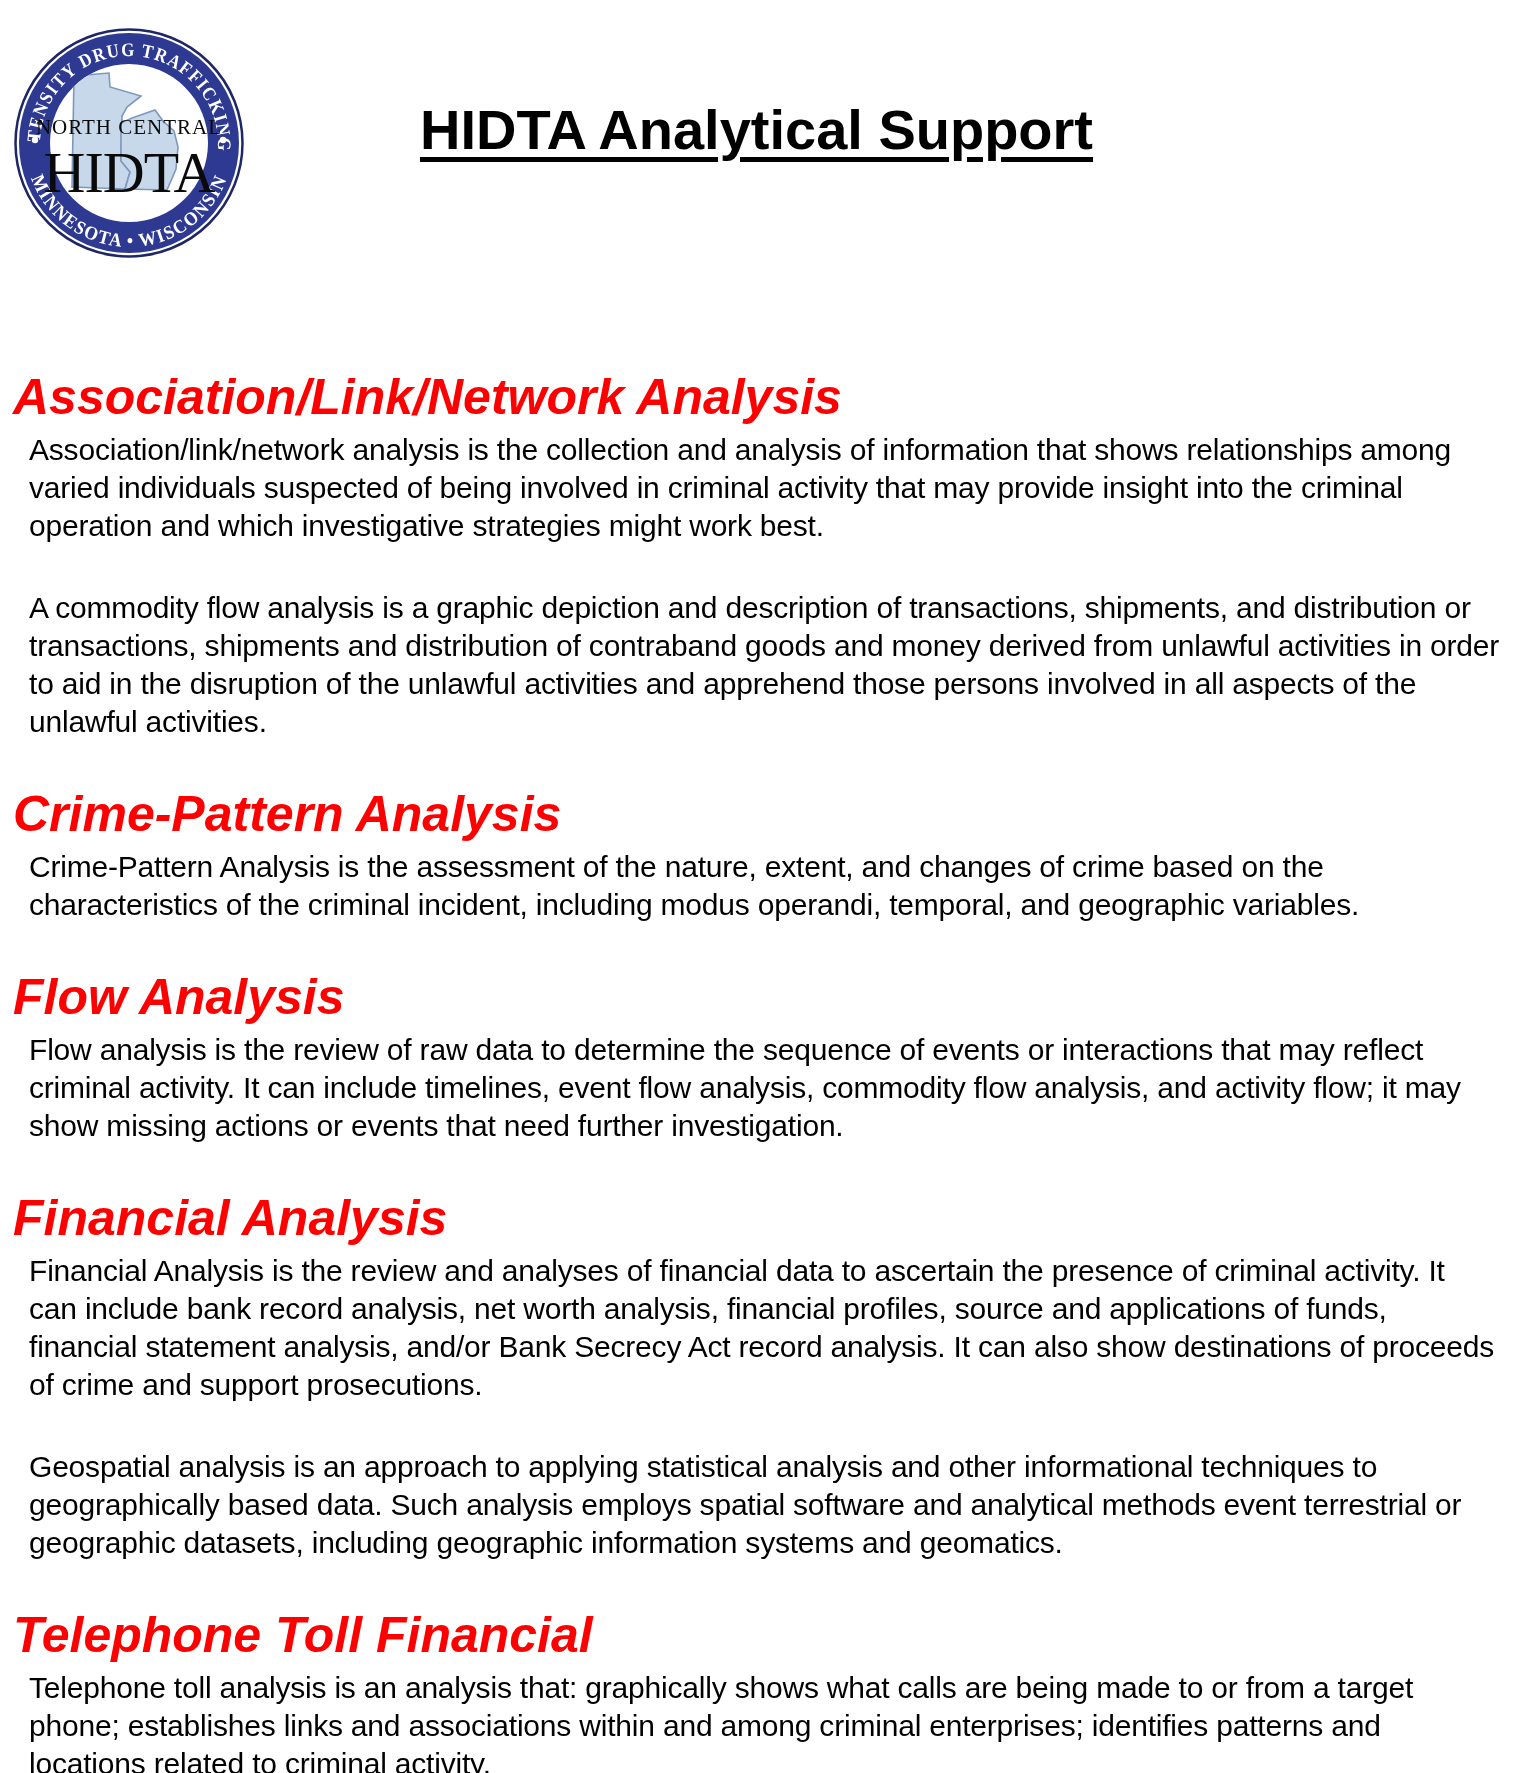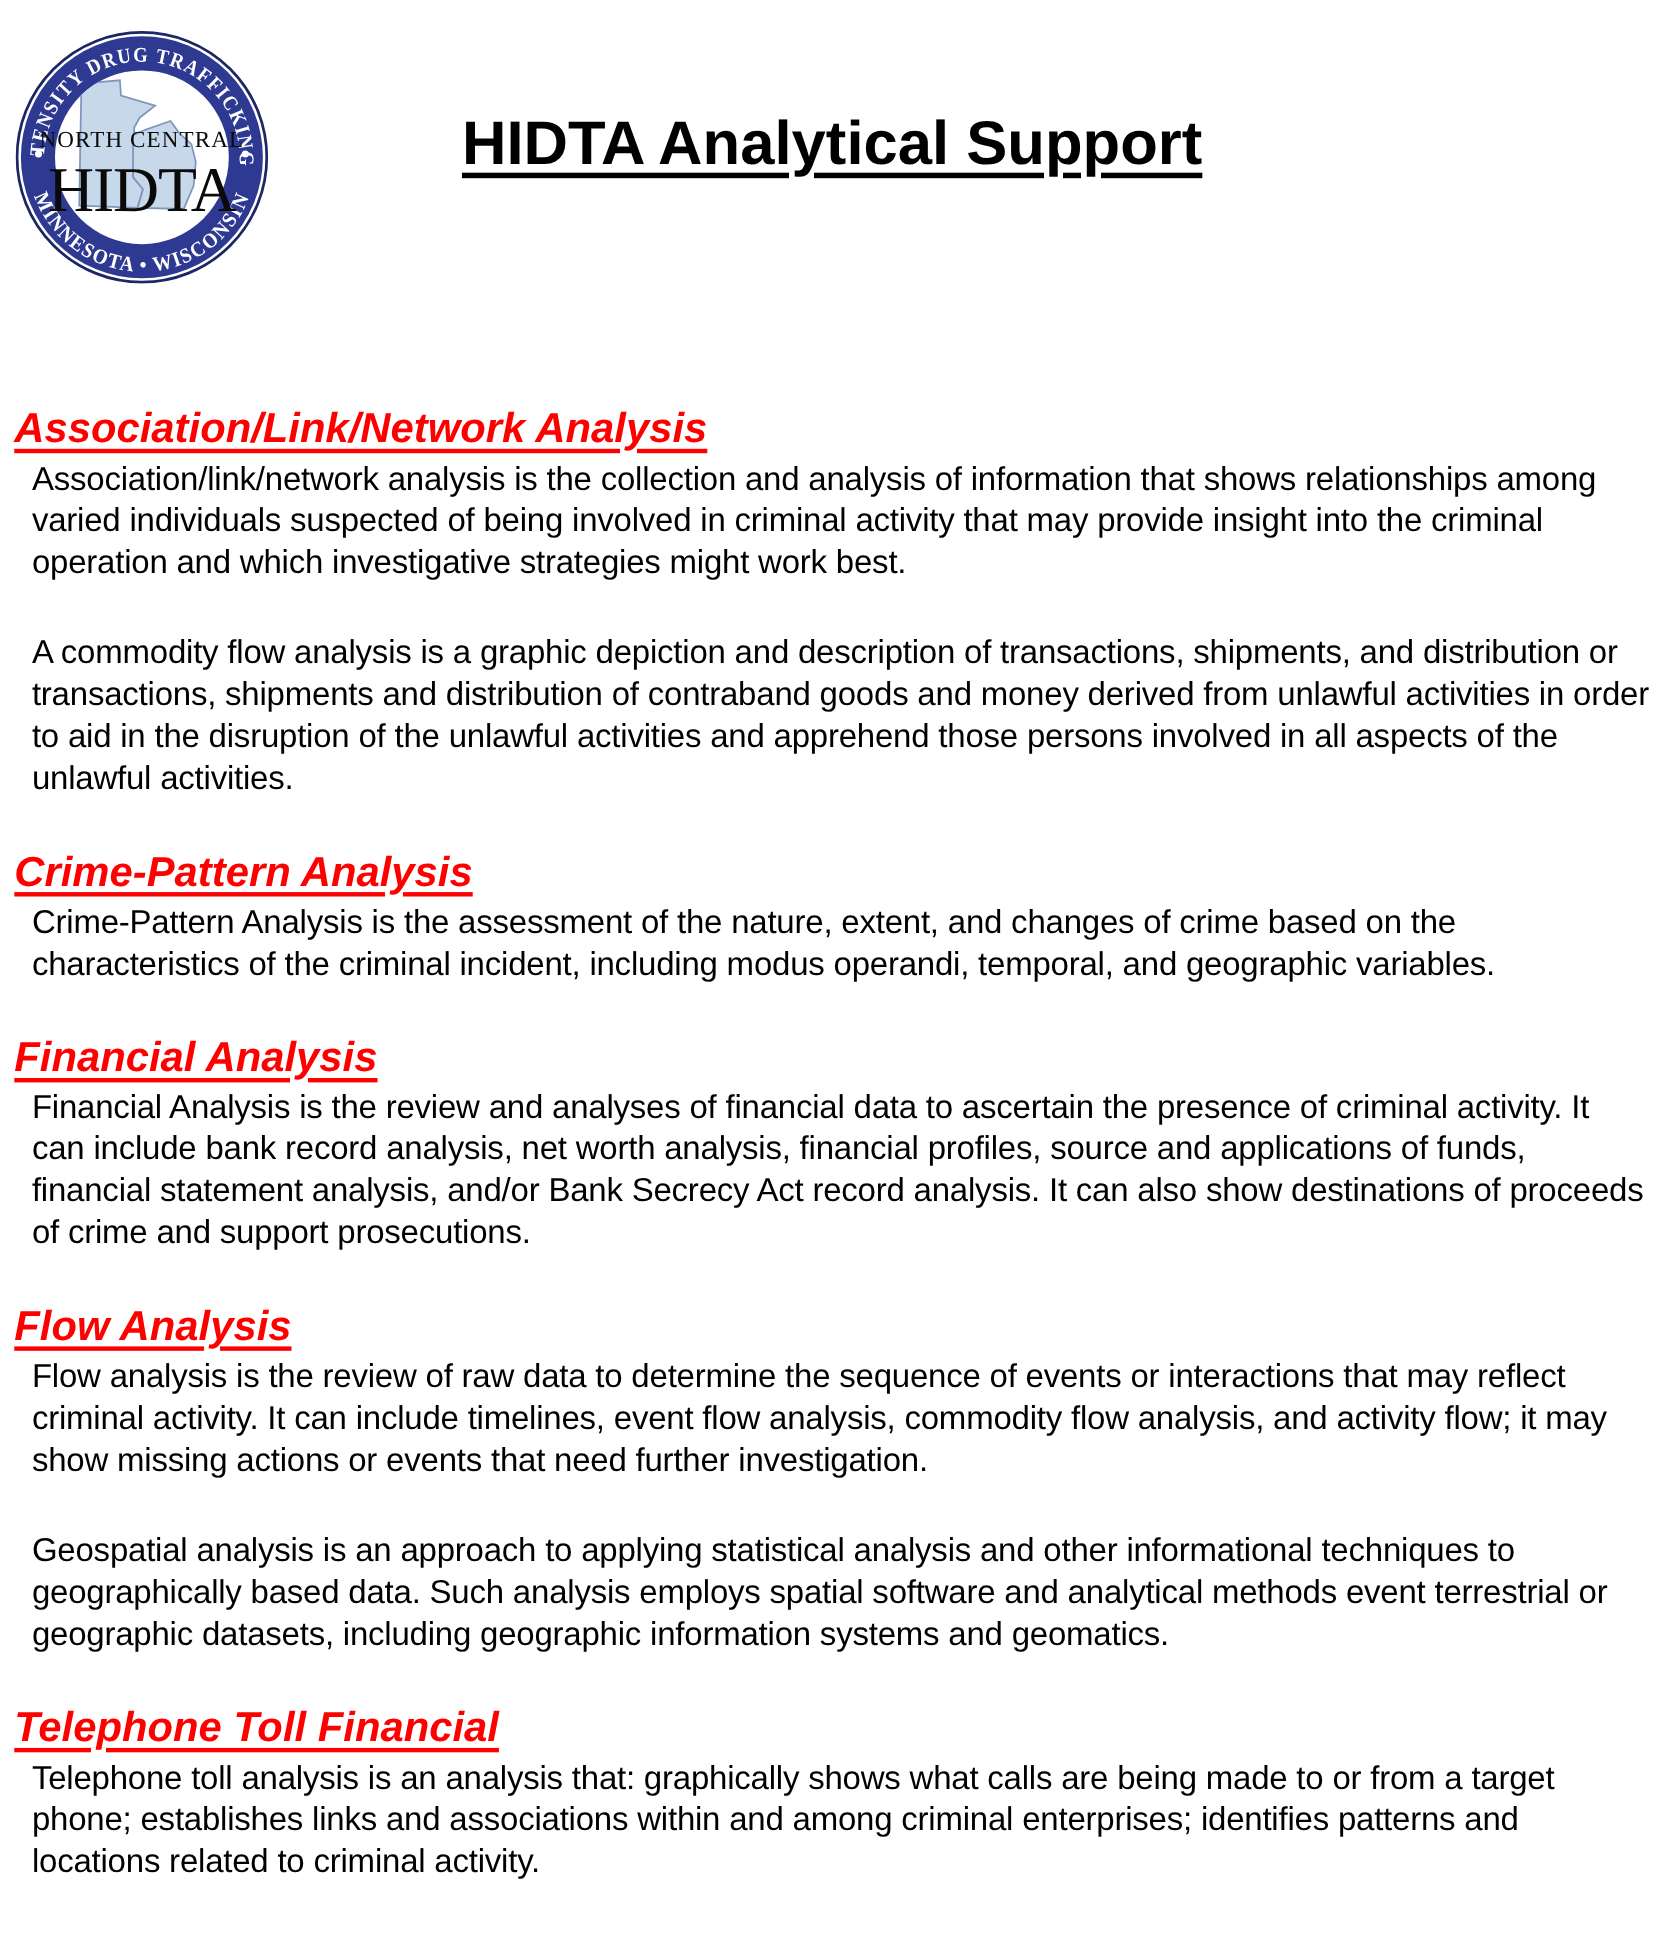--- a/index.html
+++ b/index.html
@@ -37,26 +37,25 @@
     font-weight:bold;
     color:var(--title-text);
     text-decoration:underline;
     text-decoration-thickness:5px;
     text-underline-offset:8px;
   }
   main{padding:0 13px;}
   section.topic{margin:0 0 44px 0;}
   h2.topic-heading{
     margin:0 0 4px 0;
-    font-size:38px;
+    font-size:50px;
     line-height:1.18;
     font-weight:bold;
     font-style:italic;
     color:var(--heading-red);
-    text-decoration:underline;
     text-decoration-thickness:4px;
     text-underline-offset:6px;
     letter-spacing:0px;
   }
   p.topic-body{
     margin:4px 0 0 16px;
     font-size:30px;
     line-height:38px;
     letter-spacing:-0.2px;
     color:var(--body-text);
@@ -131,27 +130,27 @@
   <section class="topic">
     <p class="topic-body">A commodity flow analysis is a graphic depiction and description of transactions, shipments, and distribution or transactions, shipments and distribution of contraband goods and money derived from unlawful activities in order to aid in the disruption of the unlawful activities and apprehend those persons involved in all aspects of the unlawful activities.</p>
   </section>
 
   <section class="topic">
     <h2 class="topic-heading">Crime-Pattern Analysis</h2>
     <p class="topic-body">Crime-Pattern Analysis is the assessment of the nature, extent, and changes of crime based on the characteristics of the criminal incident, including modus operandi, temporal, and geographic variables.</p>
   </section>
 
   <section class="topic">
-    <h2 class="topic-heading">Financial Analysis</h2>
-    <p class="topic-body">Financial Analysis is the review and analyses of financial data to ascertain the presence of criminal activity. It can include bank record analysis, net worth analysis, financial profiles, source and applications of funds, financial statement analysis, and/or Bank Secrecy Act record analysis. It can also show destinations of proceeds of crime and support prosecutions.</p>
+    <h2 class="topic-heading">Flow Analysis</h2>
+    <p class="topic-body">Flow analysis is the review of raw data to determine the sequence of events or interactions that may reflect criminal activity. It can include timelines, event flow analysis, commodity flow analysis, and activity flow; it may show missing actions or events that need further investigation.</p>
   </section>
 
   <section class="topic">
-    <h2 class="topic-heading">Flow Analysis</h2>
-    <p class="topic-body">Flow analysis is the review of raw data to determine the sequence of events or interactions that may reflect criminal activity. It can include timelines, event flow analysis, commodity flow analysis, and activity flow; it may show missing actions or events that need further investigation.</p>
+    <h2 class="topic-heading">Financial Analysis</h2>
+    <p class="topic-body">Financial Analysis is the review and analyses of financial data to ascertain the presence of criminal activity. It can include bank record analysis, net worth analysis, financial profiles, source and applications of funds, financial statement analysis, and/or Bank Secrecy Act record analysis. It can also show destinations of proceeds of crime and support prosecutions.</p>
   </section>
 
   <section class="topic">
     <p class="topic-body">Geospatial analysis is an approach to applying statistical analysis and other informational techniques to geographically based data. Such analysis employs spatial software and analytical methods event terrestrial or geographic datasets, including geographic information systems and geomatics.</p>
   </section>
 
   <section class="topic">
     <h2 class="topic-heading">Telephone Toll Financial</h2>
     <p class="topic-body">Telephone toll analysis is an analysis that: graphically shows what calls are being made to or from a target phone; establishes links and associations within and among criminal enterprises; identifies patterns and locations related to criminal activity.</p>
   </section>

